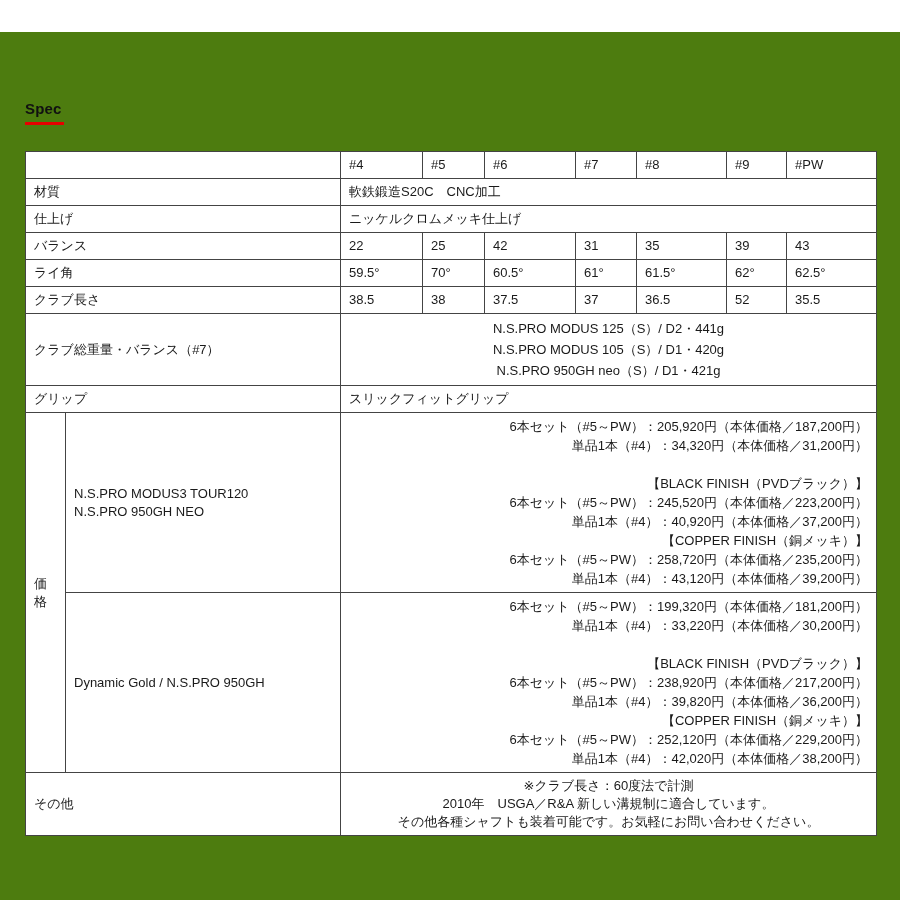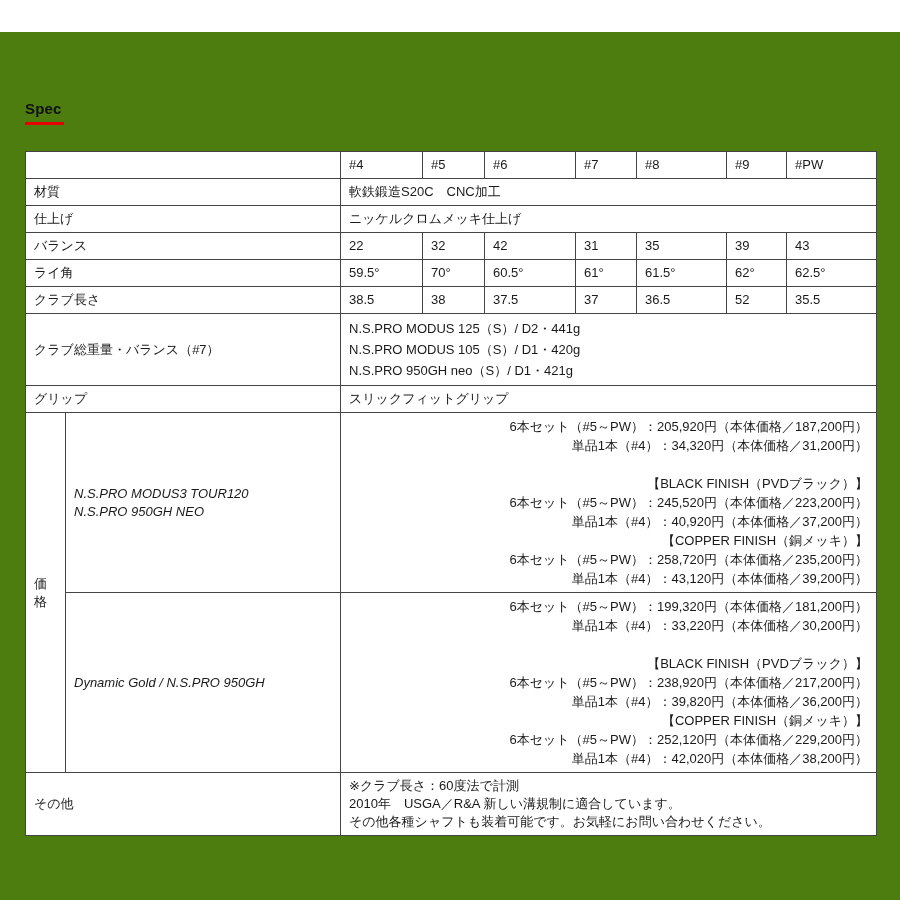--- a/index.html
+++ b/index.html
@@ -43,30 +43,30 @@
     background: #ffffff;
     overflow: hidden;
     word-break: break-all;
   }
   td.lbl {
     background: #e8e8e8;
   }
   td.top {
     vertical-align: top;
   }
-  .wline { line-height: 21px; }
+  .wline { line-height: 21px; text-align: center; }
   .pline {
     line-height: 19px;
     min-height: 19px;
     white-space: pre-wrap;
     text-align: right;
   }
-  .oline { line-height: 18px; }
+  .oline { line-height: 18px; text-align: center; }
   td.price-label { vertical-align: middle; }
-  td.shaft { vertical-align: middle; font-style: italic; }
+  td.shaft { vertical-align: middle; }
   .shaft-line { line-height: 18px; }
 </style>
 </head>
 <body>
 
 <div class="page">
 
   <h2 class="title">Spec</h2>
 
   <table class="spec">
@@ -100,21 +100,21 @@
     </tr>
 
     <tr>
       <td class="lbl" colspan="2">仕上げ</td>
       <td colspan="7">ニッケルクロムメッキ仕上げ</td>
     </tr>
 
     <tr>
       <td class="lbl" colspan="2">バランス</td>
       <td>22</td>
-      <td>32</td>
+      <td>25</td>
       <td>42</td>
       <td>31</td>
       <td>35</td>
       <td>39</td>
       <td>43</td>
     </tr>
 
     <tr>
       <td class="lbl" colspan="2">ライ角</td>
       <td>59.5°</td>

